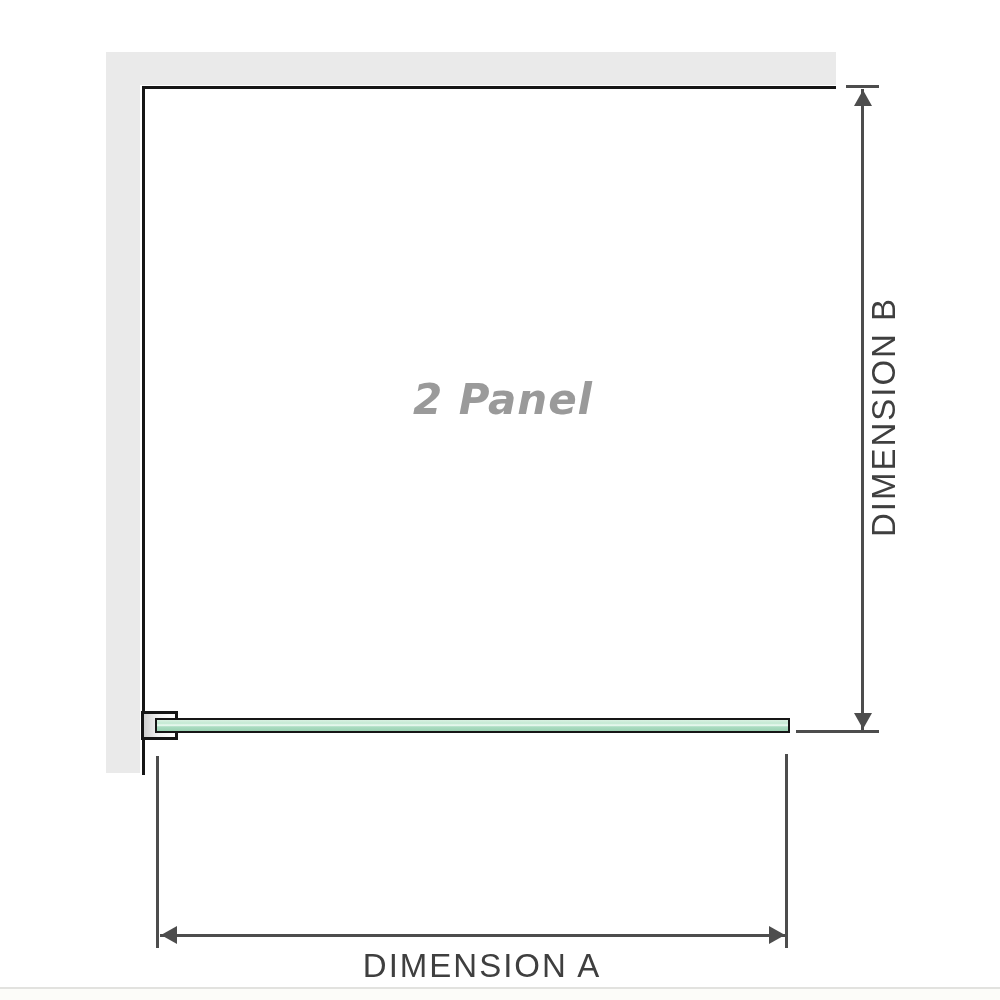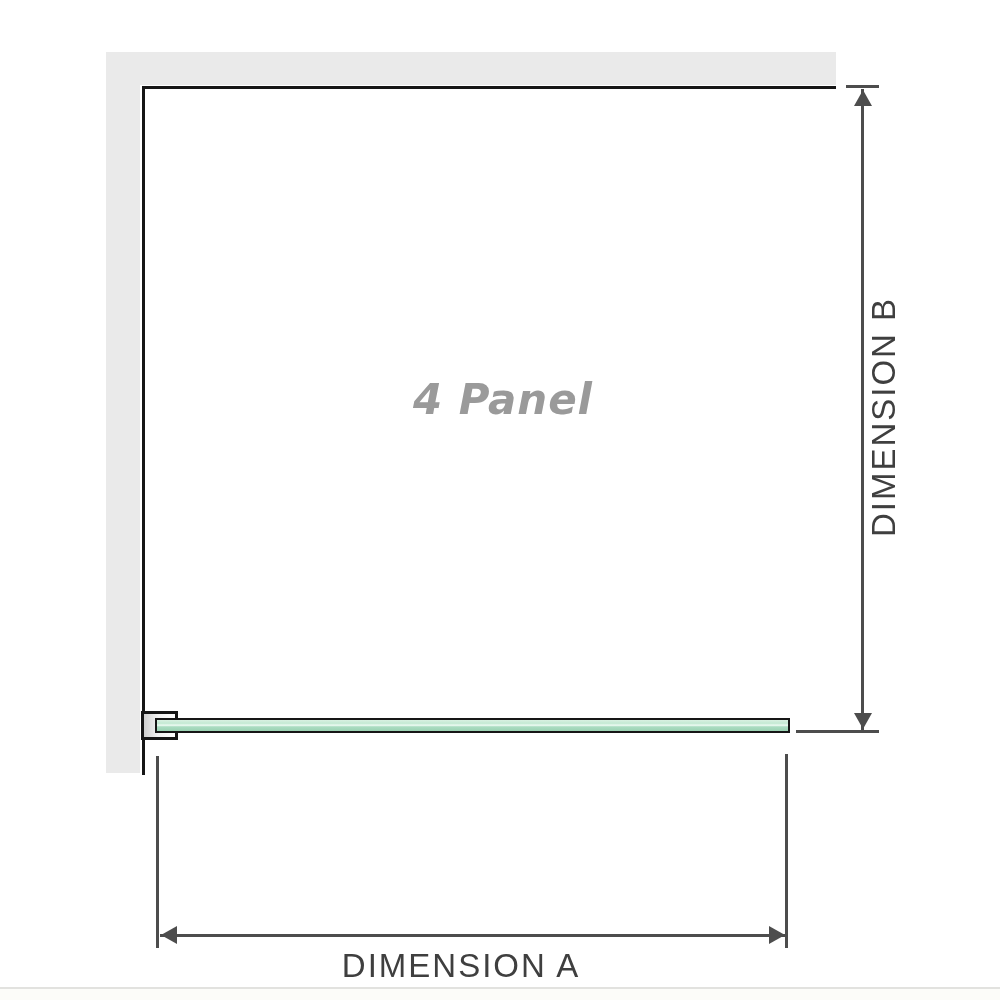--- a/index.html
+++ b/index.html
@@ -64,21 +64,21 @@
 
   
   .dim-label {
     color: #3f3f3f;
     font-size: 33px;
     font-weight: 400;
     letter-spacing: 2px;
     white-space: nowrap;
   }
   .dima-label {
-    left: 211px; top: 944px; width: 500px; height: 44px;
+    left: 232px; top: 944px; width: 500px; height: 44px;
     display: flex; align-items: center; justify-content: center;
   }
   .dimb-label {
     left: 784px; top: 395px; width: 200px; height: 44px;
     display: flex; align-items: center; justify-content: center;
     transform: rotate(-90deg);
     transform-origin: center center;
   }
 
   
@@ -92,21 +92,21 @@
 <body>
 
 <div class="stage">
 
   <div class="abs wall wall-top"></div>
   <div class="abs wall wall-left"></div>
 
   <div class="abs panel-border panel-border-top"></div>
   <div class="abs panel-border panel-border-left"></div>
 
-  <div class="abs panel-label">4 Panel</div>
+  <div class="abs panel-label">2 Panel</div>
 
   <div class="abs bracket"></div>
 
   <div class="abs glass-bar"></div>
 
   <div class="abs dim dimb-tick-top"></div>
   <div class="abs dim dimb-tick-bot"></div>
   <div class="abs dim dimb-vline"></div>
   <div class="abs tri tri-up"></div>
   <div class="abs tri tri-down"></div>

